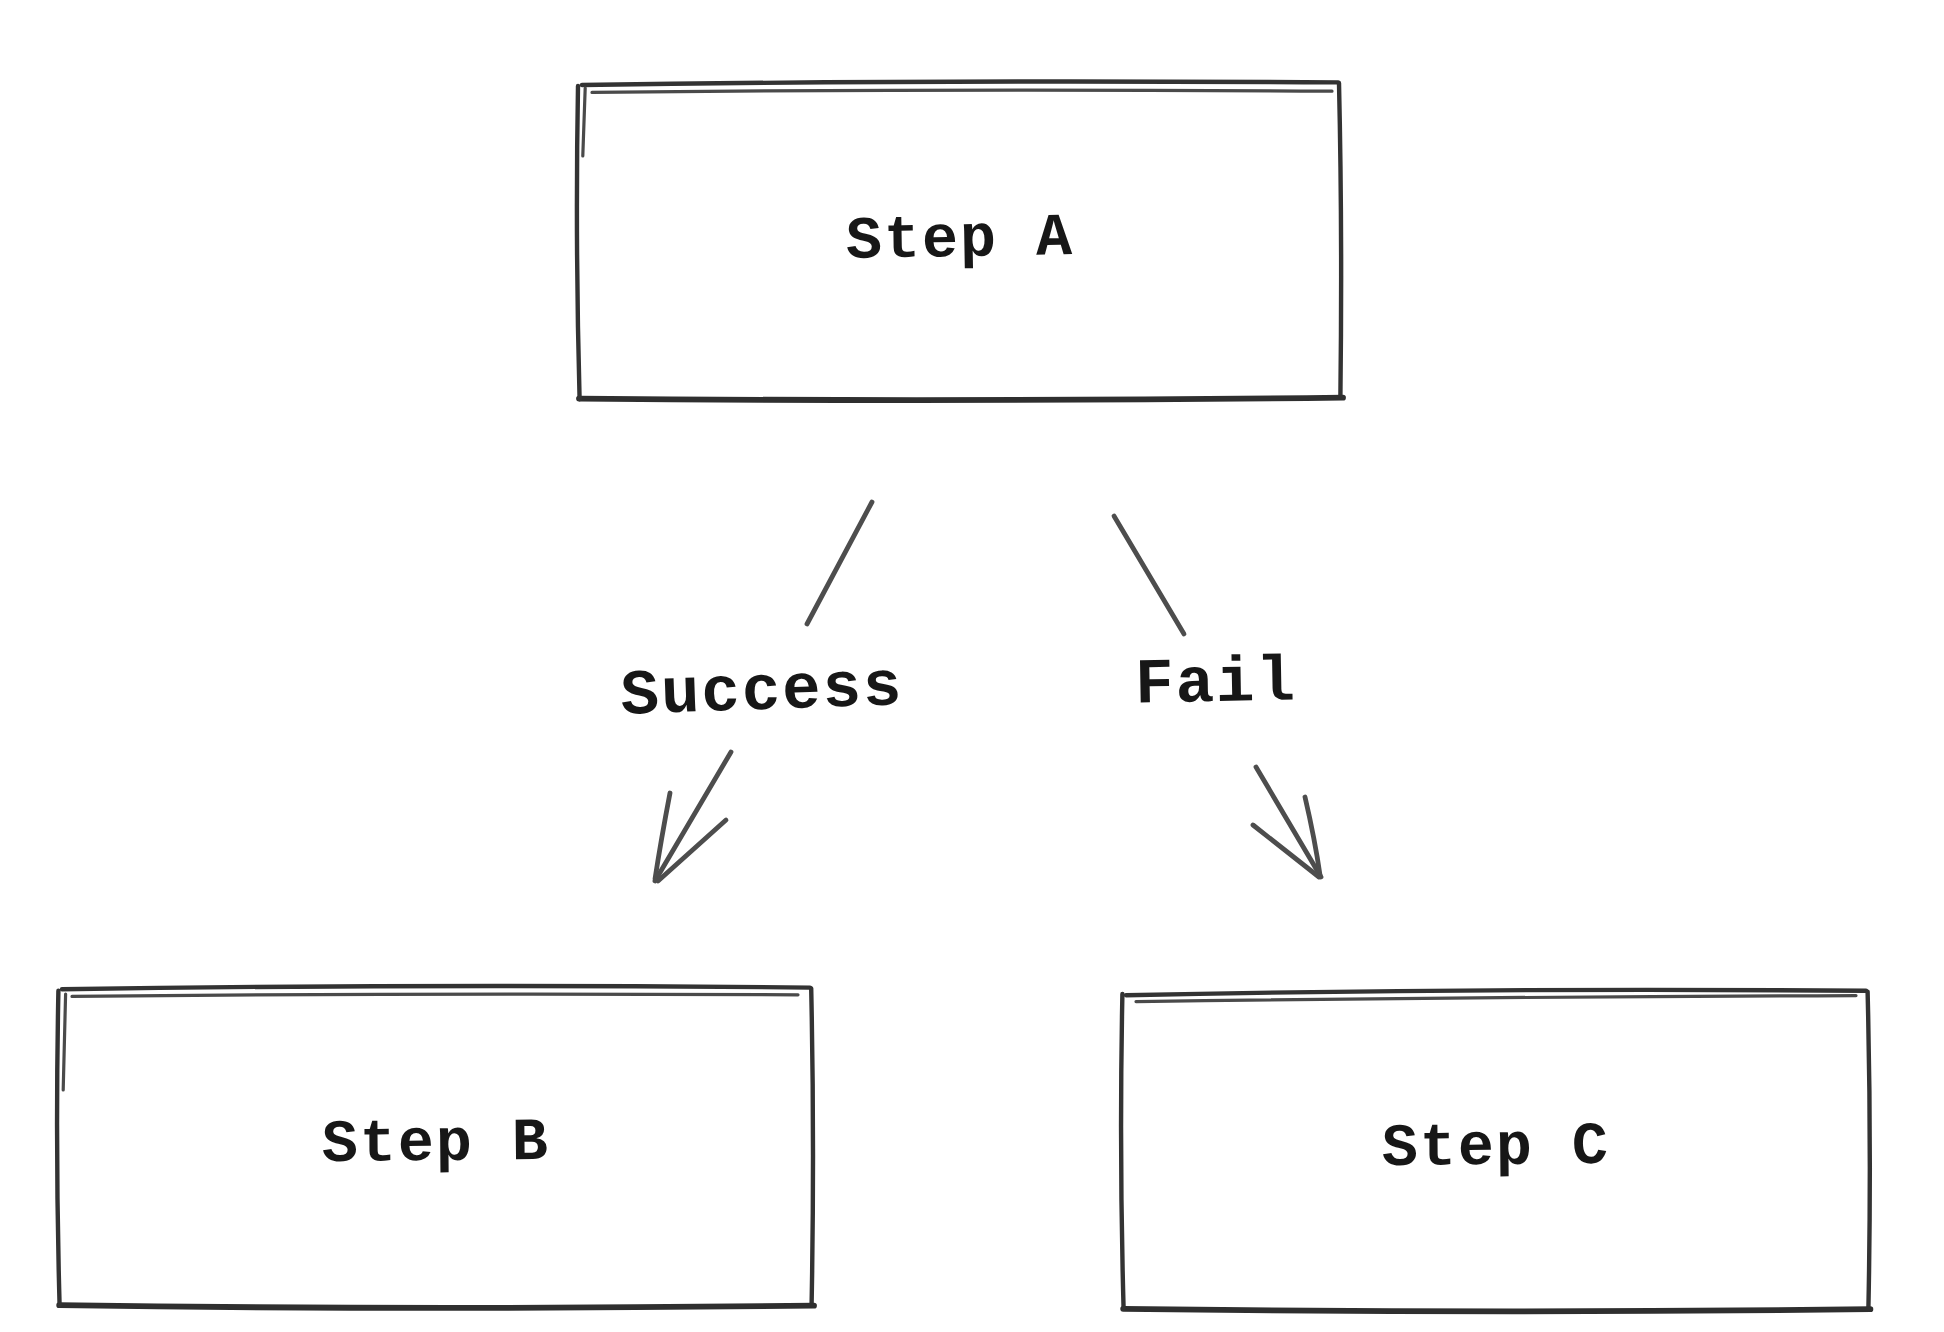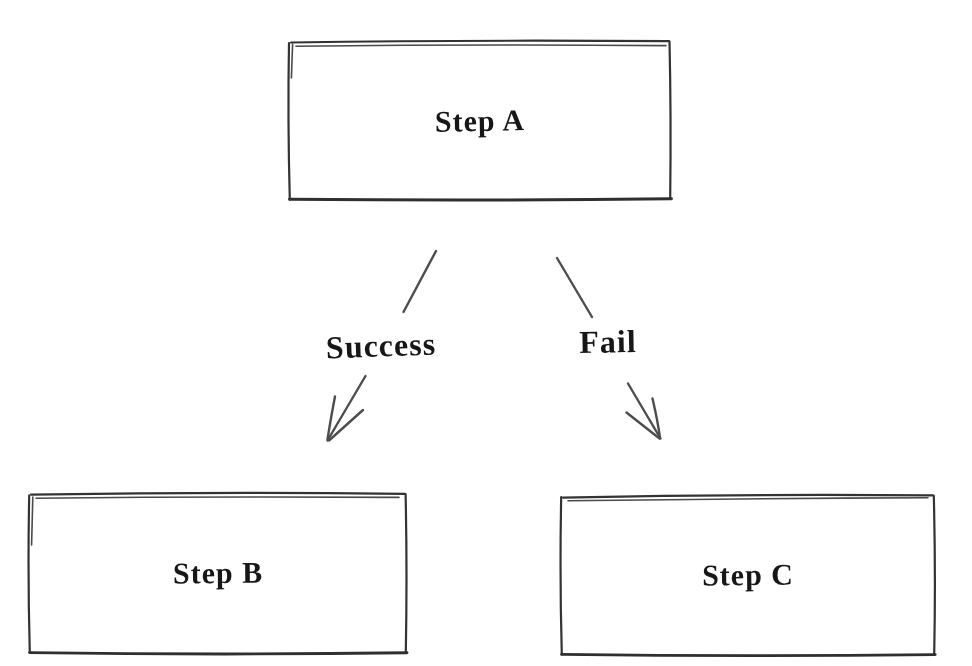--- a/index.html
+++ b/index.html
@@ -6,21 +6,21 @@
     margin: 0;
     padding: 0;
     background: #ffffff;
   }
   .canvas {
     position: relative;
     width: 972px;
     height: 666px;
     background: #ffffff;
     overflow: hidden;
-    font-family: Liberation Serif, serif;
+    font-family: Liberation Mono, monospace;
   }
   .strokes {
     position: absolute;
     left: 0;
     top: 0;
     width: 972px;
     height: 666px;
   }
   .strokes path {
     fill: none;

